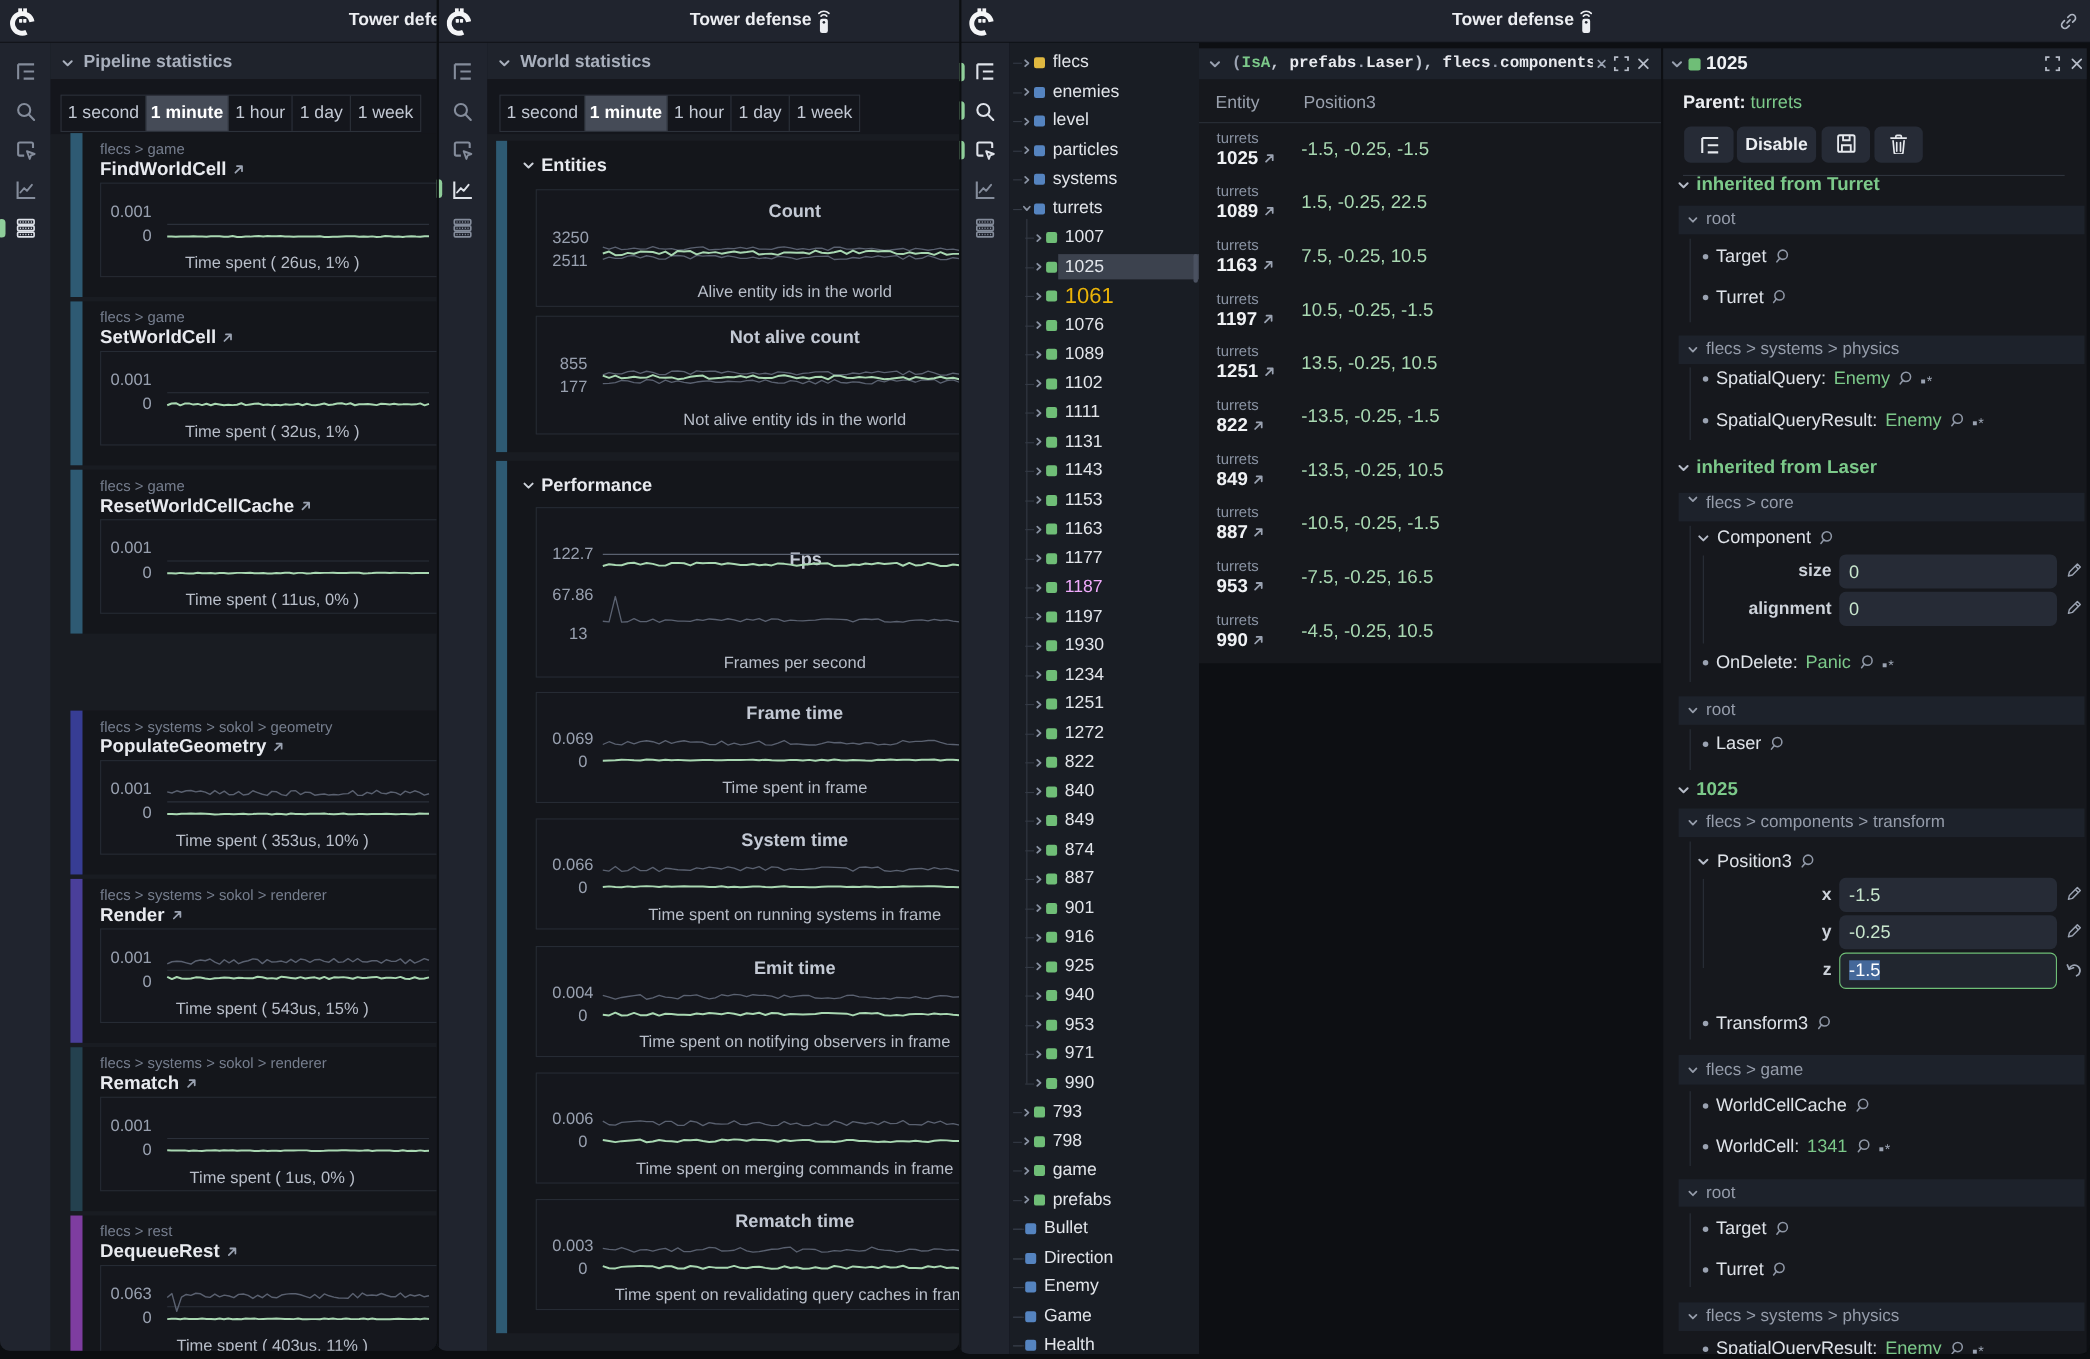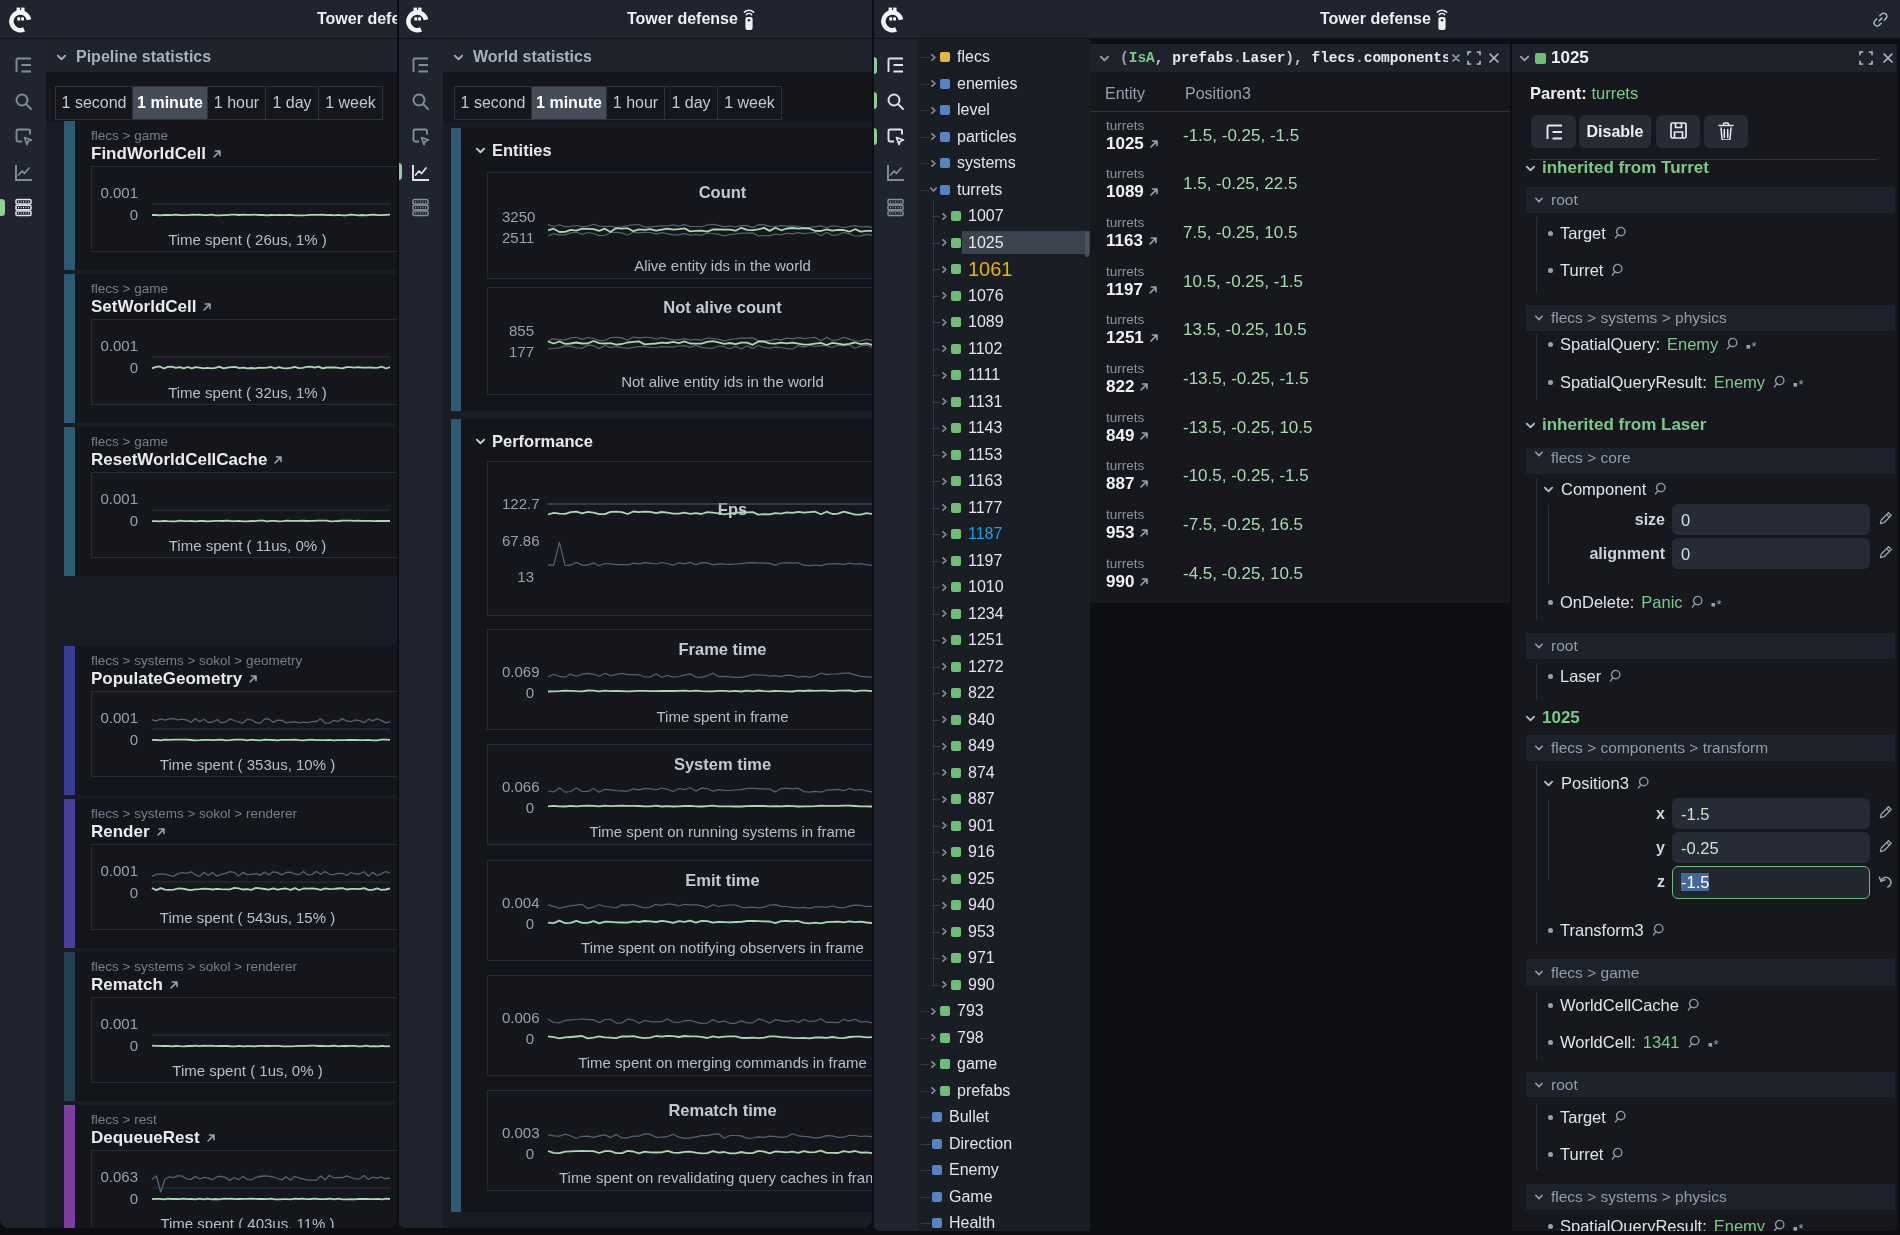--- a/index.html
+++ b/index.html
@@ -268,20 +268,21 @@
     <div class="abs " style="left:90px;top:461px;width:471px;height:155px;background:#15171d;border:1px solid #262b34;box-sizing:border-box;"></div>
     <div class="abs" style="left:100px;top:469px;width:471px;text-align:center;font-size:16.5px;color:#c3c9d4;font-weight:700;line-height:25px;margin-top:28px;">Fps</div>
     <div class="abs" style="left:105px;top:493px;width:32px;text-align:right;font-size:15px;color:#98a0af;font-weight:400;line-height:22px;">122.7</div>
     <div class="abs" style="left:105px;top:530px;width:32px;text-align:right;font-size:15px;color:#98a0af;font-weight:400;line-height:22px;">67.86</div>
     <div class="abs" style="left:105px;top:566px;width:32px;text-align:right;font-size:15px;color:#98a0af;font-weight:400;line-height:22px;">13</div>
     <svg class="abs" style="left:90px;top:461px" width="471" height="155" viewBox="0 0 471 155" fill="none">
       <path d="M61 43 H459" stroke="#5a6170" stroke-width="1.2"></path>
       <polyline points="61.0,53.5 66.7,51.9 72.4,52.7 78.1,52.8 83.7,51.1 89.4,50.6 95.1,52.3 100.8,50.8 106.5,51.6 112.2,53.2 117.9,53.2 123.5,50.8 129.2,50.7 134.9,51.1 140.6,53.0 146.3,50.5 152.0,51.1 157.7,50.7 163.3,50.8 169.0,52.1 174.7,51.0 180.4,51.7 186.1,52.7 191.8,52.7 197.5,51.7 203.1,52.9 208.8,52.2 214.5,53.0 220.2,51.2 225.9,51.6 231.6,52.3 237.3,53.4 242.9,52.4 248.6,51.9 254.3,51.2 260.0,51.3 265.7,51.1 271.4,53.6 277.1,53.2 282.7,53.3 288.4,52.1 294.1,52.7 299.8,51.3 305.5,51.9 311.2,50.9 316.9,51.7 322.5,51.2 328.2,50.7 333.9,53.3 339.6,50.7 345.3,53.0 351.0,52.6 356.7,50.7 362.3,52.0 368.0,53.6 373.7,53.6 379.4,52.2 385.1,52.9 390.8,52.7 396.5,51.3 402.1,52.2 407.8,52.3 413.5,51.7 419.2,53.0 424.9,51.8 430.6,52.8 436.3,50.6 441.9,51.8 447.6,50.5 453.3,52.5 459.0,53.2" stroke="#a9d8b2" stroke-width="1.8" fill="none" stroke-linejoin="round"></polyline>
       <polyline points="61.0,103.8 66.7,104.4 72.4,81.3 78.1,104.6 83.7,104.2 89.4,101.4 95.1,104.1 100.8,104.1 106.5,101.9 112.2,104.7 117.9,102.5 123.5,102.8 129.2,103.6 134.9,103.7 140.6,103.9 146.3,102.2 152.0,102.9 157.7,101.7 163.3,102.2 169.0,103.0 174.7,101.5 180.4,102.5 186.1,104.1 191.8,101.8 197.5,102.8 203.1,101.3 208.8,103.9 214.5,101.6 220.2,101.9 225.9,103.9 231.6,102.8 237.3,103.2 242.9,103.4 248.6,103.0 254.3,102.7 260.0,101.8 265.7,101.7 271.4,101.9 277.1,102.1 282.7,102.4 288.4,104.4 294.1,102.0 299.8,101.7 305.5,102.2 311.2,101.7 316.9,104.2 322.5,104.6 328.2,104.0 333.9,104.6 339.6,103.2 345.3,102.8 351.0,102.6 356.7,103.5 362.3,102.1 368.0,103.1 373.7,102.6 379.4,103.6 385.1,104.3 390.8,103.6 396.5,101.7 402.1,103.3 407.8,103.8 413.5,103.1 419.2,101.4 424.9,101.5 430.6,103.1 436.3,103.8 441.9,103.0 447.6,103.8 453.3,103.2 459.0,104.2" stroke="#5a6170" stroke-width="1.2" fill="none" stroke-linejoin="round"></polyline>
     </svg>
+    <div class="abs" style="left:90px;top:592px;width:471px;text-align:center;font-size:15px;color:#b8bec9;font-weight:400;line-height:22px;">Frames per second</div>
     <div class="abs " style="left:90px;top:629px;width:471px;height:101px;background:#15171d;border:1px solid #262b34;box-sizing:border-box;"></div>
     <div class="abs" style="left:90px;top:637px;width:471px;text-align:center;font-size:16.5px;color:#c3c9d4;font-weight:700;line-height:25px;">Frame time</div>
     <div class="abs" style="left:105px;top:661px;width:32px;text-align:right;font-size:15px;color:#98a0af;font-weight:400;line-height:22px;">0.069</div>
     <div class="abs" style="left:105px;top:682px;width:32px;text-align:right;font-size:15px;color:#98a0af;font-weight:400;line-height:22px;">0</div>
     <svg class="abs" style="left:90px;top:629px" width="471" height="101" viewBox="0 0 471 101" fill="none">
       <polyline points="61.0,47.8 66.7,45.3 72.4,47.4 78.1,48.2 83.7,45.1 89.4,47.3 95.1,45.2 100.8,44.4 106.5,45.3 112.2,47.2 117.9,44.3 123.5,46.8 129.2,45.3 134.9,44.4 140.6,45.7 146.3,45.5 152.0,45.8 157.7,47.8 163.3,48.0 169.0,44.7 174.7,48.3 180.4,46.5 186.1,48.2 191.8,47.5 197.5,46.1 203.1,44.8 208.8,48.1 214.5,48.4 220.2,46.6 225.9,44.2 231.6,47.6 237.3,47.3 242.9,47.8 248.6,48.3 254.3,48.3 260.0,47.1 265.7,45.5 271.4,46.2 277.1,46.0 282.7,47.2 288.4,46.6 294.1,47.6 299.8,46.1 305.5,46.4 311.2,48.2 316.9,47.4 322.5,48.1 328.2,47.0 333.9,44.2 339.6,45.6 345.3,45.0 351.0,44.9 356.7,44.2 362.3,44.1 368.0,45.9 373.7,47.4 379.4,47.8 385.1,48.2 390.8,46.4 396.5,43.7 402.1,44.5 407.8,43.9 413.5,47.8 419.2,45.1 424.9,47.1 430.6,45.8 436.3,46.4 441.9,47.7 447.6,46.8 453.3,44.0 459.0,46.6" stroke="#5a6170" stroke-width="1.2" fill="none" stroke-linejoin="round"></polyline>
       <polyline points="61.0,62.5 66.7,62.4 72.4,62.2 78.1,61.7 83.7,61.8 89.4,62.2 95.1,62.3 100.8,61.5 106.5,61.7 112.2,62.4 117.9,61.6 123.5,62.2 129.2,61.8 134.9,62.1 140.6,62.4 146.3,62.1 152.0,61.9 157.7,61.8 163.3,62.1 169.0,62.1 174.7,61.9 180.4,62.0 186.1,62.0 191.8,61.8 197.5,61.7 203.1,62.1 208.8,61.6 214.5,62.1 220.2,62.3 225.9,62.3 231.6,61.8 237.3,61.9 242.9,62.4 248.6,61.8 254.3,62.5 260.0,61.7 265.7,62.3 271.4,61.5 277.1,62.2 282.7,62.3 288.4,62.0 294.1,62.1 299.8,62.4 305.5,62.5 311.2,61.7 316.9,62.0 322.5,61.5 328.2,61.9 333.9,61.6 339.6,61.7 345.3,62.1 351.0,61.6 356.7,61.7 362.3,61.5 368.0,62.3 373.7,61.7 379.4,61.6 385.1,62.1 390.8,62.2 396.5,62.1 402.1,62.0 407.8,62.0 413.5,62.2 419.2,61.8 424.9,62.3 430.6,62.2 436.3,62.4 441.9,62.4 447.6,62.3 453.3,62.0 459.0,62.0" stroke="#a9d8b2" stroke-width="1.8" fill="none" stroke-linejoin="round"></polyline>
     </svg>
     <div class="abs" style="left:90px;top:706px;width:471px;text-align:center;font-size:15px;color:#b8bec9;font-weight:400;line-height:22px;">Time spent in frame</div>
     <div class="abs " style="left:90px;top:744px;width:471px;height:101px;background:#15171d;border:1px solid #262b34;box-sizing:border-box;"></div>
@@ -479,33 +480,33 @@
     <svg class="abs" style="left:68px;top:503.2px" width="9" height="9" viewBox="0 0 9 9" fill="none">
       <path d="M2.97 1.8 L5.94 4.5 L2.97 7.2" stroke="#8a93a3" stroke-width="1.6" stroke-linecap="round" stroke-linejoin="round"></path>
     </svg>
     <div class="abs " style="left:79px;top:502.7px;width:10px;height:10px;background:#6fbe77;border-radius:2px;"></div>
     <div class="abs" style="left:96px;top:495.7px;font-size:16px;color:#e2e5ea;font-weight:400;line-height:24px;white-space:nowrap;">1177</div>
     <div class="abs " style="left:60px;top:534.2px;width:8px;height:1px;background:#343a45;"></div>
     <svg class="abs" style="left:68px;top:529.7px" width="9" height="9" viewBox="0 0 9 9" fill="none">
       <path d="M2.97 1.8 L5.94 4.5 L2.97 7.2" stroke="#8a93a3" stroke-width="1.6" stroke-linecap="round" stroke-linejoin="round"></path>
     </svg>
     <div class="abs " style="left:79px;top:529.2px;width:10px;height:10px;background:#6fbe77;border-radius:2px;"></div>
-    <div class="abs" style="left:96px;top:522.2px;font-size:16px;color:#0ea5e9;font-weight:400;line-height:24px;white-space:nowrap;">1187</div>
+    <div class="abs" style="left:96px;top:522.2px;font-size:16px;color:#f0abfc;font-weight:400;line-height:24px;white-space:nowrap;">1187</div>
     <div class="abs " style="left:60px;top:560.7px;width:8px;height:1px;background:#343a45;"></div>
     <svg class="abs" style="left:68px;top:556.2px" width="9" height="9" viewBox="0 0 9 9" fill="none">
       <path d="M2.97 1.8 L5.94 4.5 L2.97 7.2" stroke="#8a93a3" stroke-width="1.6" stroke-linecap="round" stroke-linejoin="round"></path>
     </svg>
     <div class="abs " style="left:79px;top:555.7px;width:10px;height:10px;background:#6fbe77;border-radius:2px;"></div>
     <div class="abs" style="left:96px;top:548.7px;font-size:16px;color:#e2e5ea;font-weight:400;line-height:24px;white-space:nowrap;">1197</div>
     <div class="abs " style="left:60px;top:587.2px;width:8px;height:1px;background:#343a45;"></div>
     <svg class="abs" style="left:68px;top:582.7px" width="9" height="9" viewBox="0 0 9 9" fill="none">
       <path d="M2.97 1.8 L5.94 4.5 L2.97 7.2" stroke="#8a93a3" stroke-width="1.6" stroke-linecap="round" stroke-linejoin="round"></path>
     </svg>
     <div class="abs " style="left:79px;top:582.2px;width:10px;height:10px;background:#6fbe77;border-radius:2px;"></div>
-    <div class="abs" style="left:96px;top:575.2px;font-size:16px;color:#e2e5ea;font-weight:400;line-height:24px;white-space:nowrap;">1010</div>
+    <div class="abs" style="left:96px;top:575.2px;font-size:16px;color:#e2e5ea;font-weight:400;line-height:24px;white-space:nowrap;">1930</div>
     <div class="abs " style="left:60px;top:613.7px;width:8px;height:1px;background:#343a45;"></div>
     <svg class="abs" style="left:68px;top:609.2px" width="9" height="9" viewBox="0 0 9 9" fill="none">
       <path d="M2.97 1.8 L5.94 4.5 L2.97 7.2" stroke="#8a93a3" stroke-width="1.6" stroke-linecap="round" stroke-linejoin="round"></path>
     </svg>
     <div class="abs " style="left:79px;top:608.7px;width:10px;height:10px;background:#6fbe77;border-radius:2px;"></div>
     <div class="abs" style="left:96px;top:601.7px;font-size:16px;color:#e2e5ea;font-weight:400;line-height:24px;white-space:nowrap;">1234</div>
     <div class="abs " style="left:60px;top:640.2px;width:8px;height:1px;background:#343a45;"></div>
     <svg class="abs" style="left:68px;top:635.7px" width="9" height="9" viewBox="0 0 9 9" fill="none">
       <path d="M2.97 1.8 L5.94 4.5 L2.97 7.2" stroke="#8a93a3" stroke-width="1.6" stroke-linecap="round" stroke-linejoin="round"></path>
     </svg>

